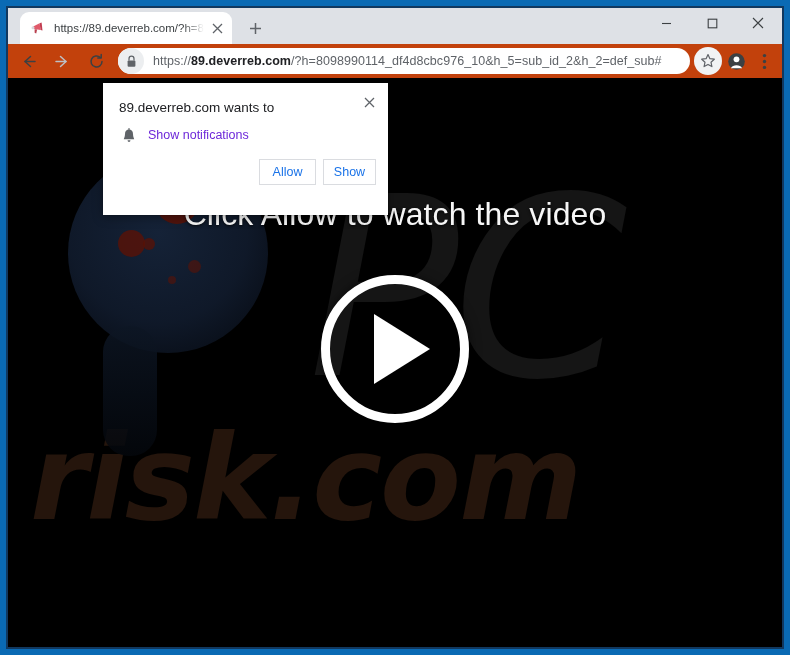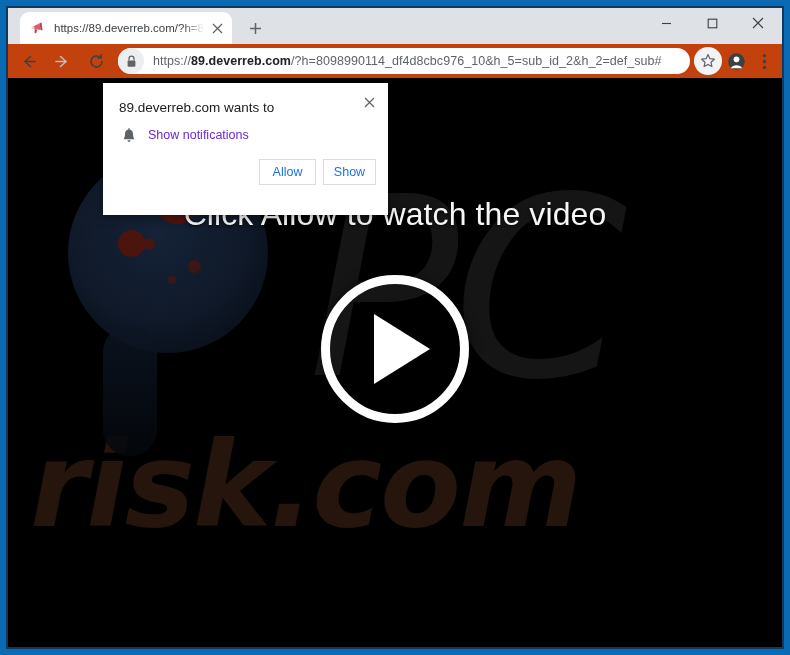--- a/index.html
+++ b/index.html
@@ -132,21 +132,21 @@
 
   
   #wm-pc{
     position:absolute; left:300px; top:86px;
     font-family:"DejaVu Sans", sans-serif;
     font-size:250px; font-weight:400; font-style:italic;
     color:#151515; letter-spacing:-6px; line-height:1;
     user-select:none;
   }
   #wm-risk{
-    position:absolute; left:22px; top:348px;
+    position:absolute; left:22px; top:341px;
     font-family:"DejaVu Sans", sans-serif;
     font-size:118px; font-weight:700; font-style:italic;
     color:#25150c; letter-spacing:-2px; line-height:1;
     user-select:none;
   }
 
   
   #headline{
     position:absolute; left:0; top:118px; width:774px;
     text-align:center;

